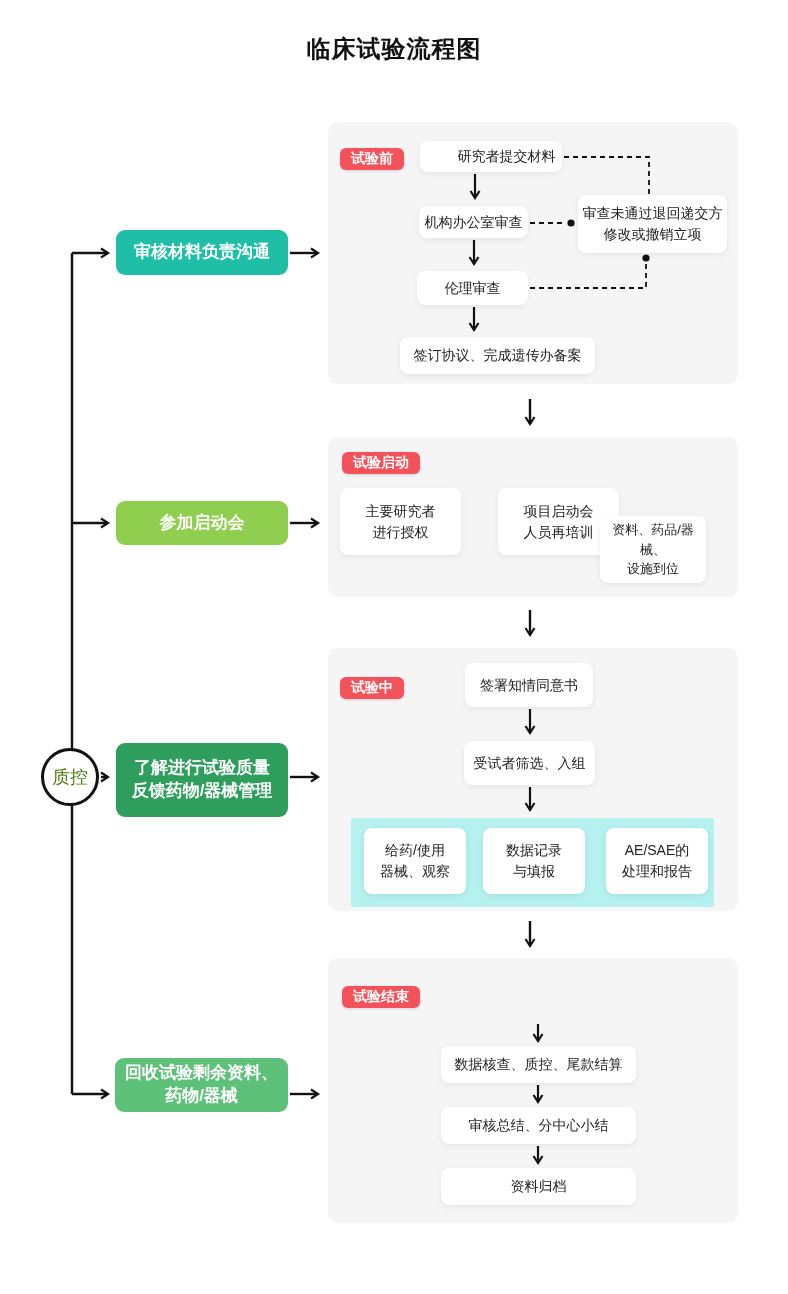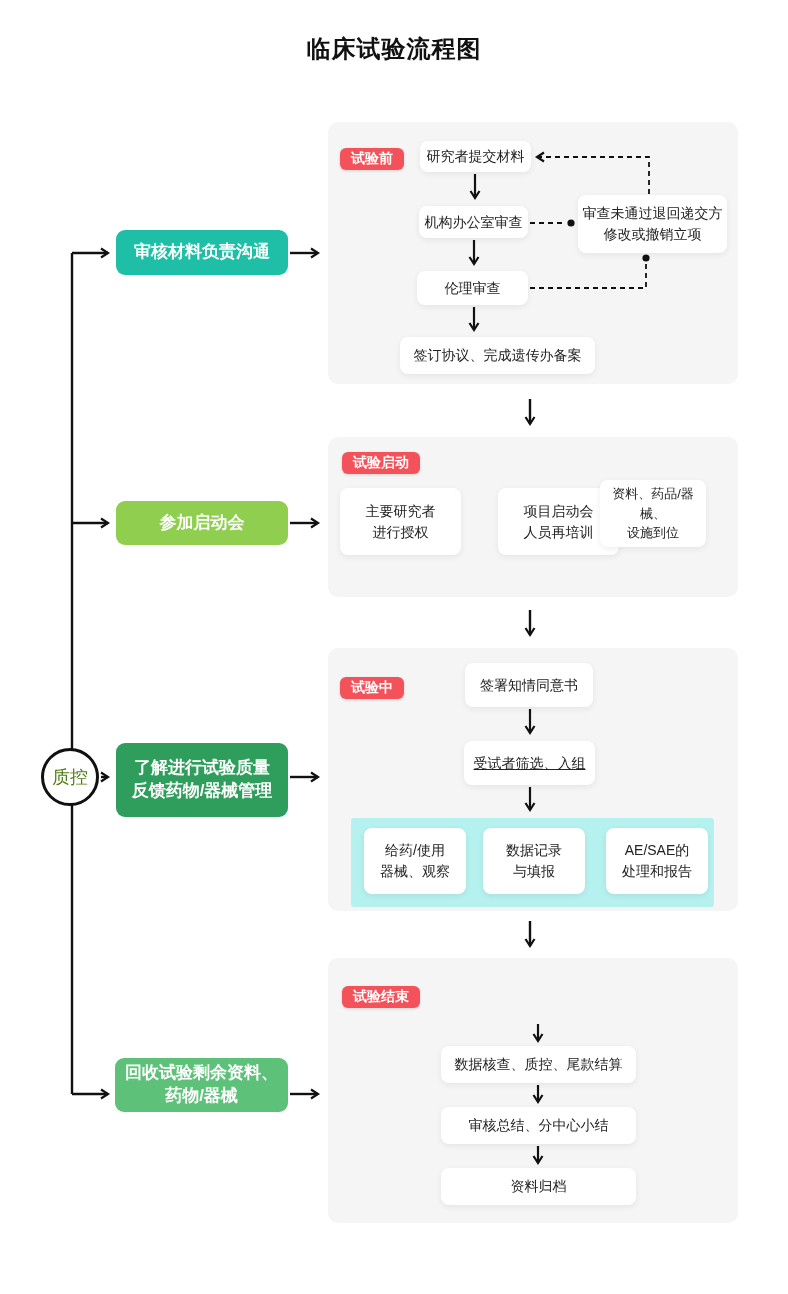--- a/index.html
+++ b/index.html
@@ -103,36 +103,36 @@
   <div class="qc-box" style="left: 116px; top: 743px; width: 172px; height: 74px; background: rgb(47, 158, 92);">了解进行试验质量
 反馈药物/器械管理</div>
   <div class="qc-box" style="left: 115px; top: 1058px; width: 173px; height: 54px; background: rgb(94, 193, 122);">回收试验剩余资料、
 药物/器械</div>
 
   <div class="badge" style="left: 340px; top: 148px; background: rgb(244, 82, 90);">试验前</div>
   <div class="badge" style="left: 342px; top: 452px; background: rgb(244, 82, 90);">试验启动</div>
   <div class="badge" style="left: 340px; top: 677px; background: rgb(244, 82, 90);">试验中</div>
   <div class="badge" style="left: 342px; top: 986px; background: rgb(244, 82, 90);">试验结束</div>
 
-  <div class="node" style="left:420px;top:141px;width:111px;height:31px;">研究者提交材料</div>
+  <div class="node" style="left:420px;top:141px;width:111px;height:31px;padding-left:31px;">研究者提交材料</div>
   <div class="node" style="left:419px;top:206px;width:109px;height:32px;">机构办公室审查</div>
   <div class="node" style="left:417px;top:271px;width:111px;height:34px;">伦理审查</div>
   <div class="node" style="left:378px;top:337px;width:195px;height:37px;margin-left:22px;">签订协议、完成遗传办备案</div>
   <div class="node" style="left:578px;top:195px;width:149px;height:58px;">审查未通过退回递交方
 修改或撤销立项</div>
 
   <div class="node" style="left:340px;top:488px;width:121px;height:67px;">主要研究者
 进行授权</div>
   <div class="node" style="left:462px;top:488px;width:121px;height:67px;margin-left:36px;">项目启动会
 人员再培训</div>
-  <div class="node sm" style="left:600px;top:480px;width:106px;height:67px;">资料、药品/器械、
+  <div class="node sm" style="left:600px;top:516px;width:106px;height:67px;">资料、药品/器械、
 设施到位</div>
 
   <div class="node" style="left:465px;top:663px;width:128px;height:44px;">签署知情同意书</div>
-  <div class="node" style="left:464px;top:741px;width:131px;height:44px;text-decoration:underline;">受试者筛选、入组</div>
+  <div class="node" style="left:464px;top:741px;width:131px;height:44px;">受试者筛选、入组</div>
   <div class="node" style="left:364px;top:828px;width:102px;height:66px;">给药/使用
 器械、观察</div>
   <div class="node" style="left:483px;top:828px;width:102px;height:66px;">数据记录
 与填报</div>
   <div class="node" style="left:606px;top:828px;width:102px;height:66px;">AE/SAE的
 处理和报告</div>
 
   <div class="node" style="left:441px;top:1046px;width:195px;height:37px;">数据核查、质控、尾款结算</div>
   <div class="node" style="left:441px;top:1107px;width:195px;height:37px;">审核总结、分中心小结</div>
   <div class="node" style="left:441px;top:1168px;width:195px;height:37px;">资料归档</div>

